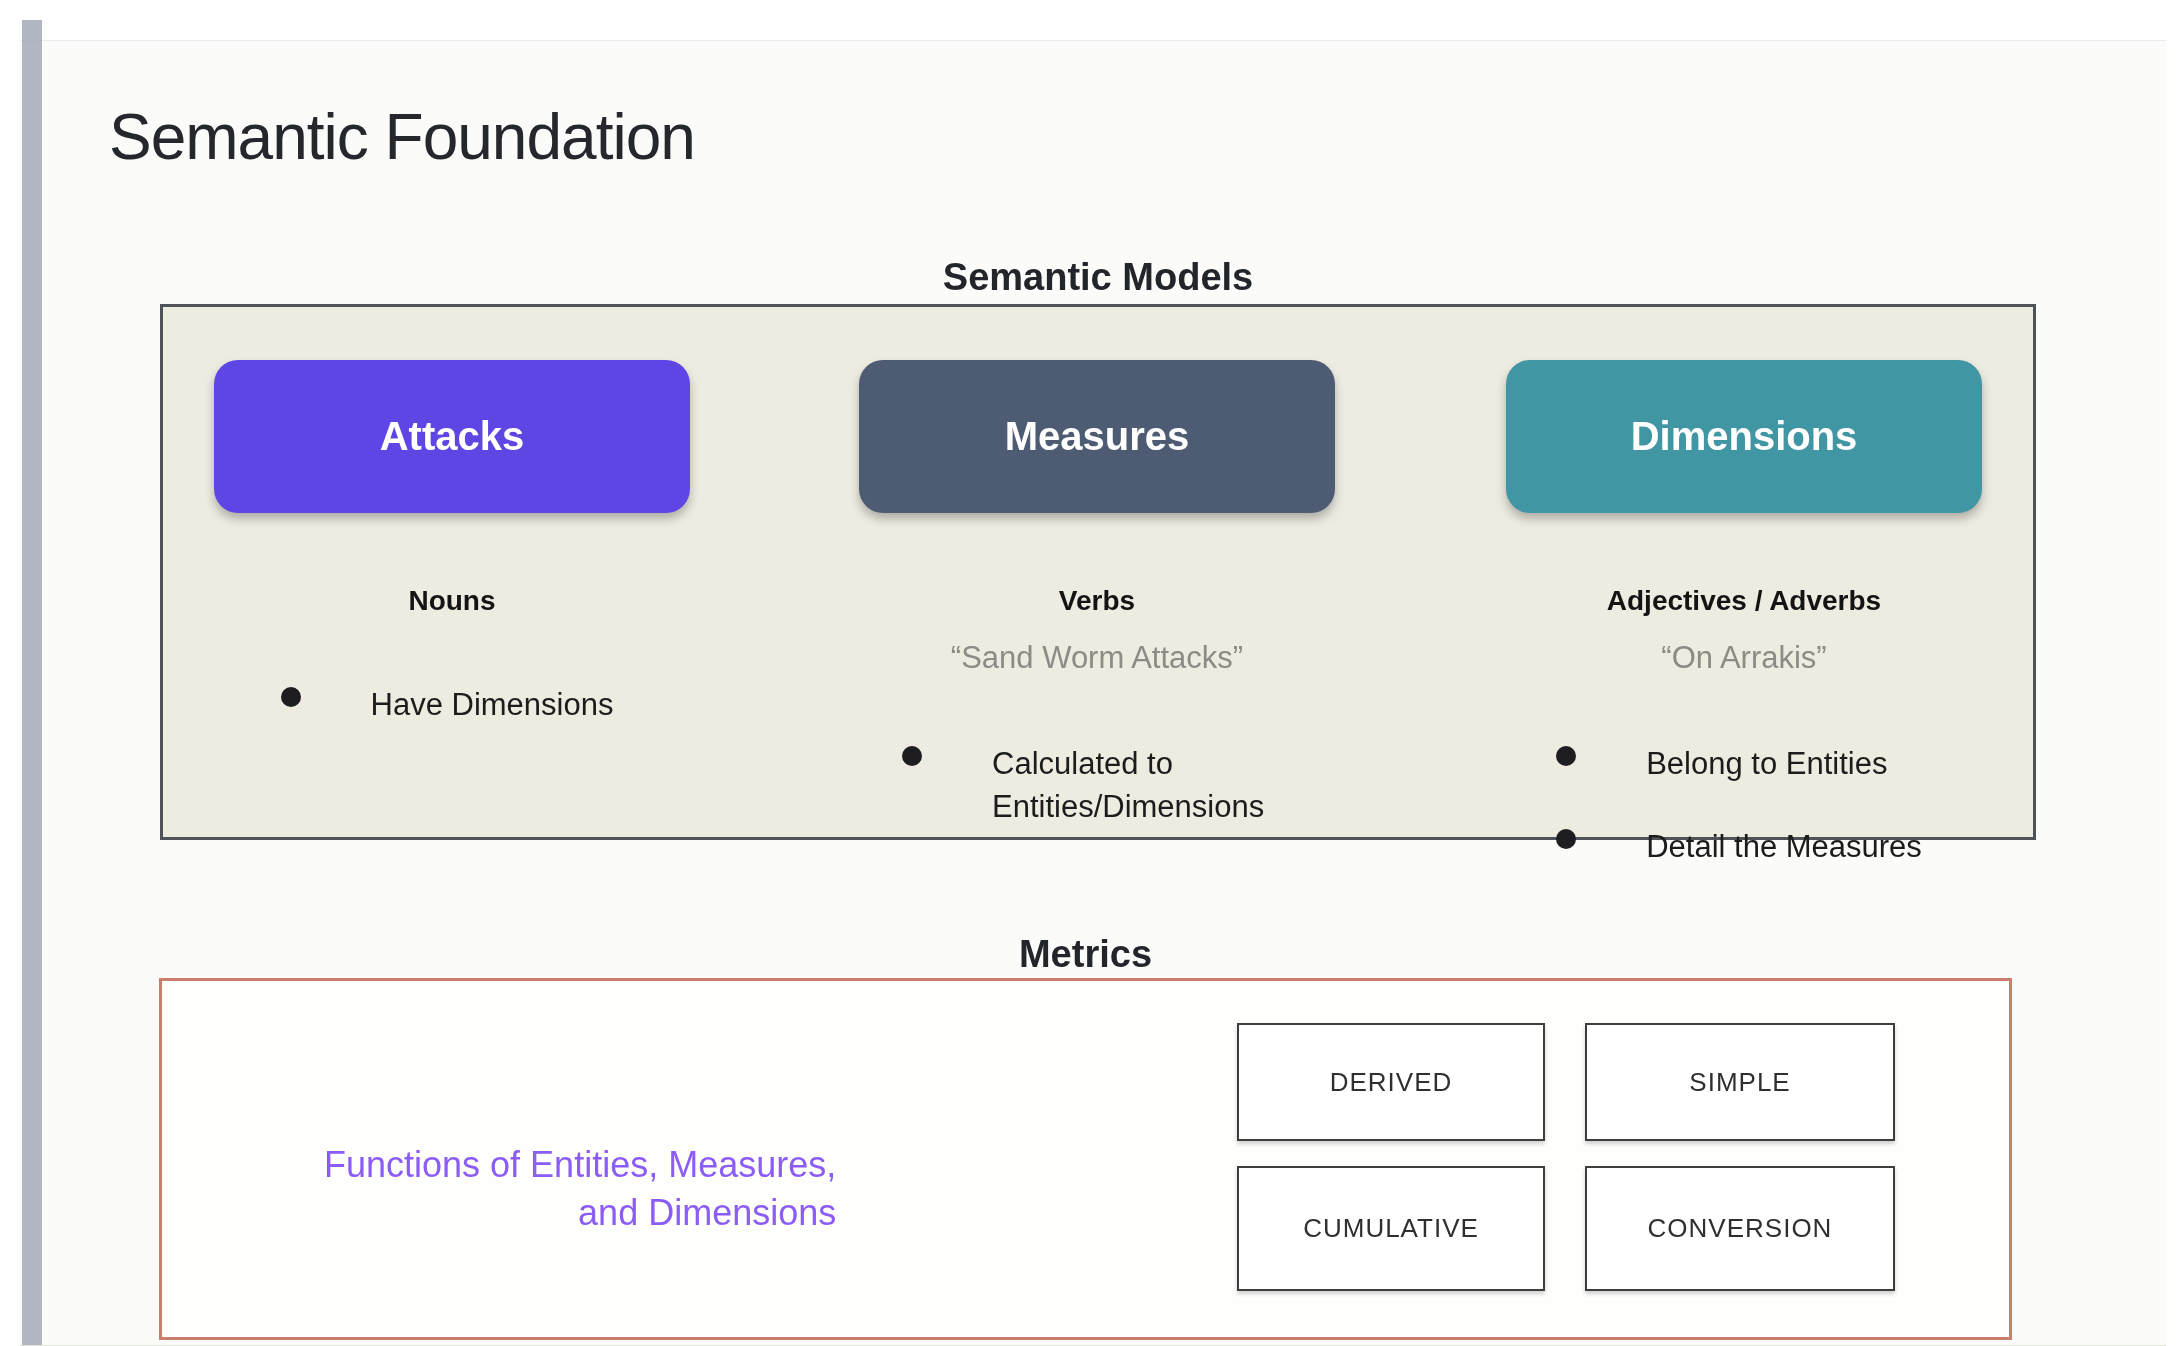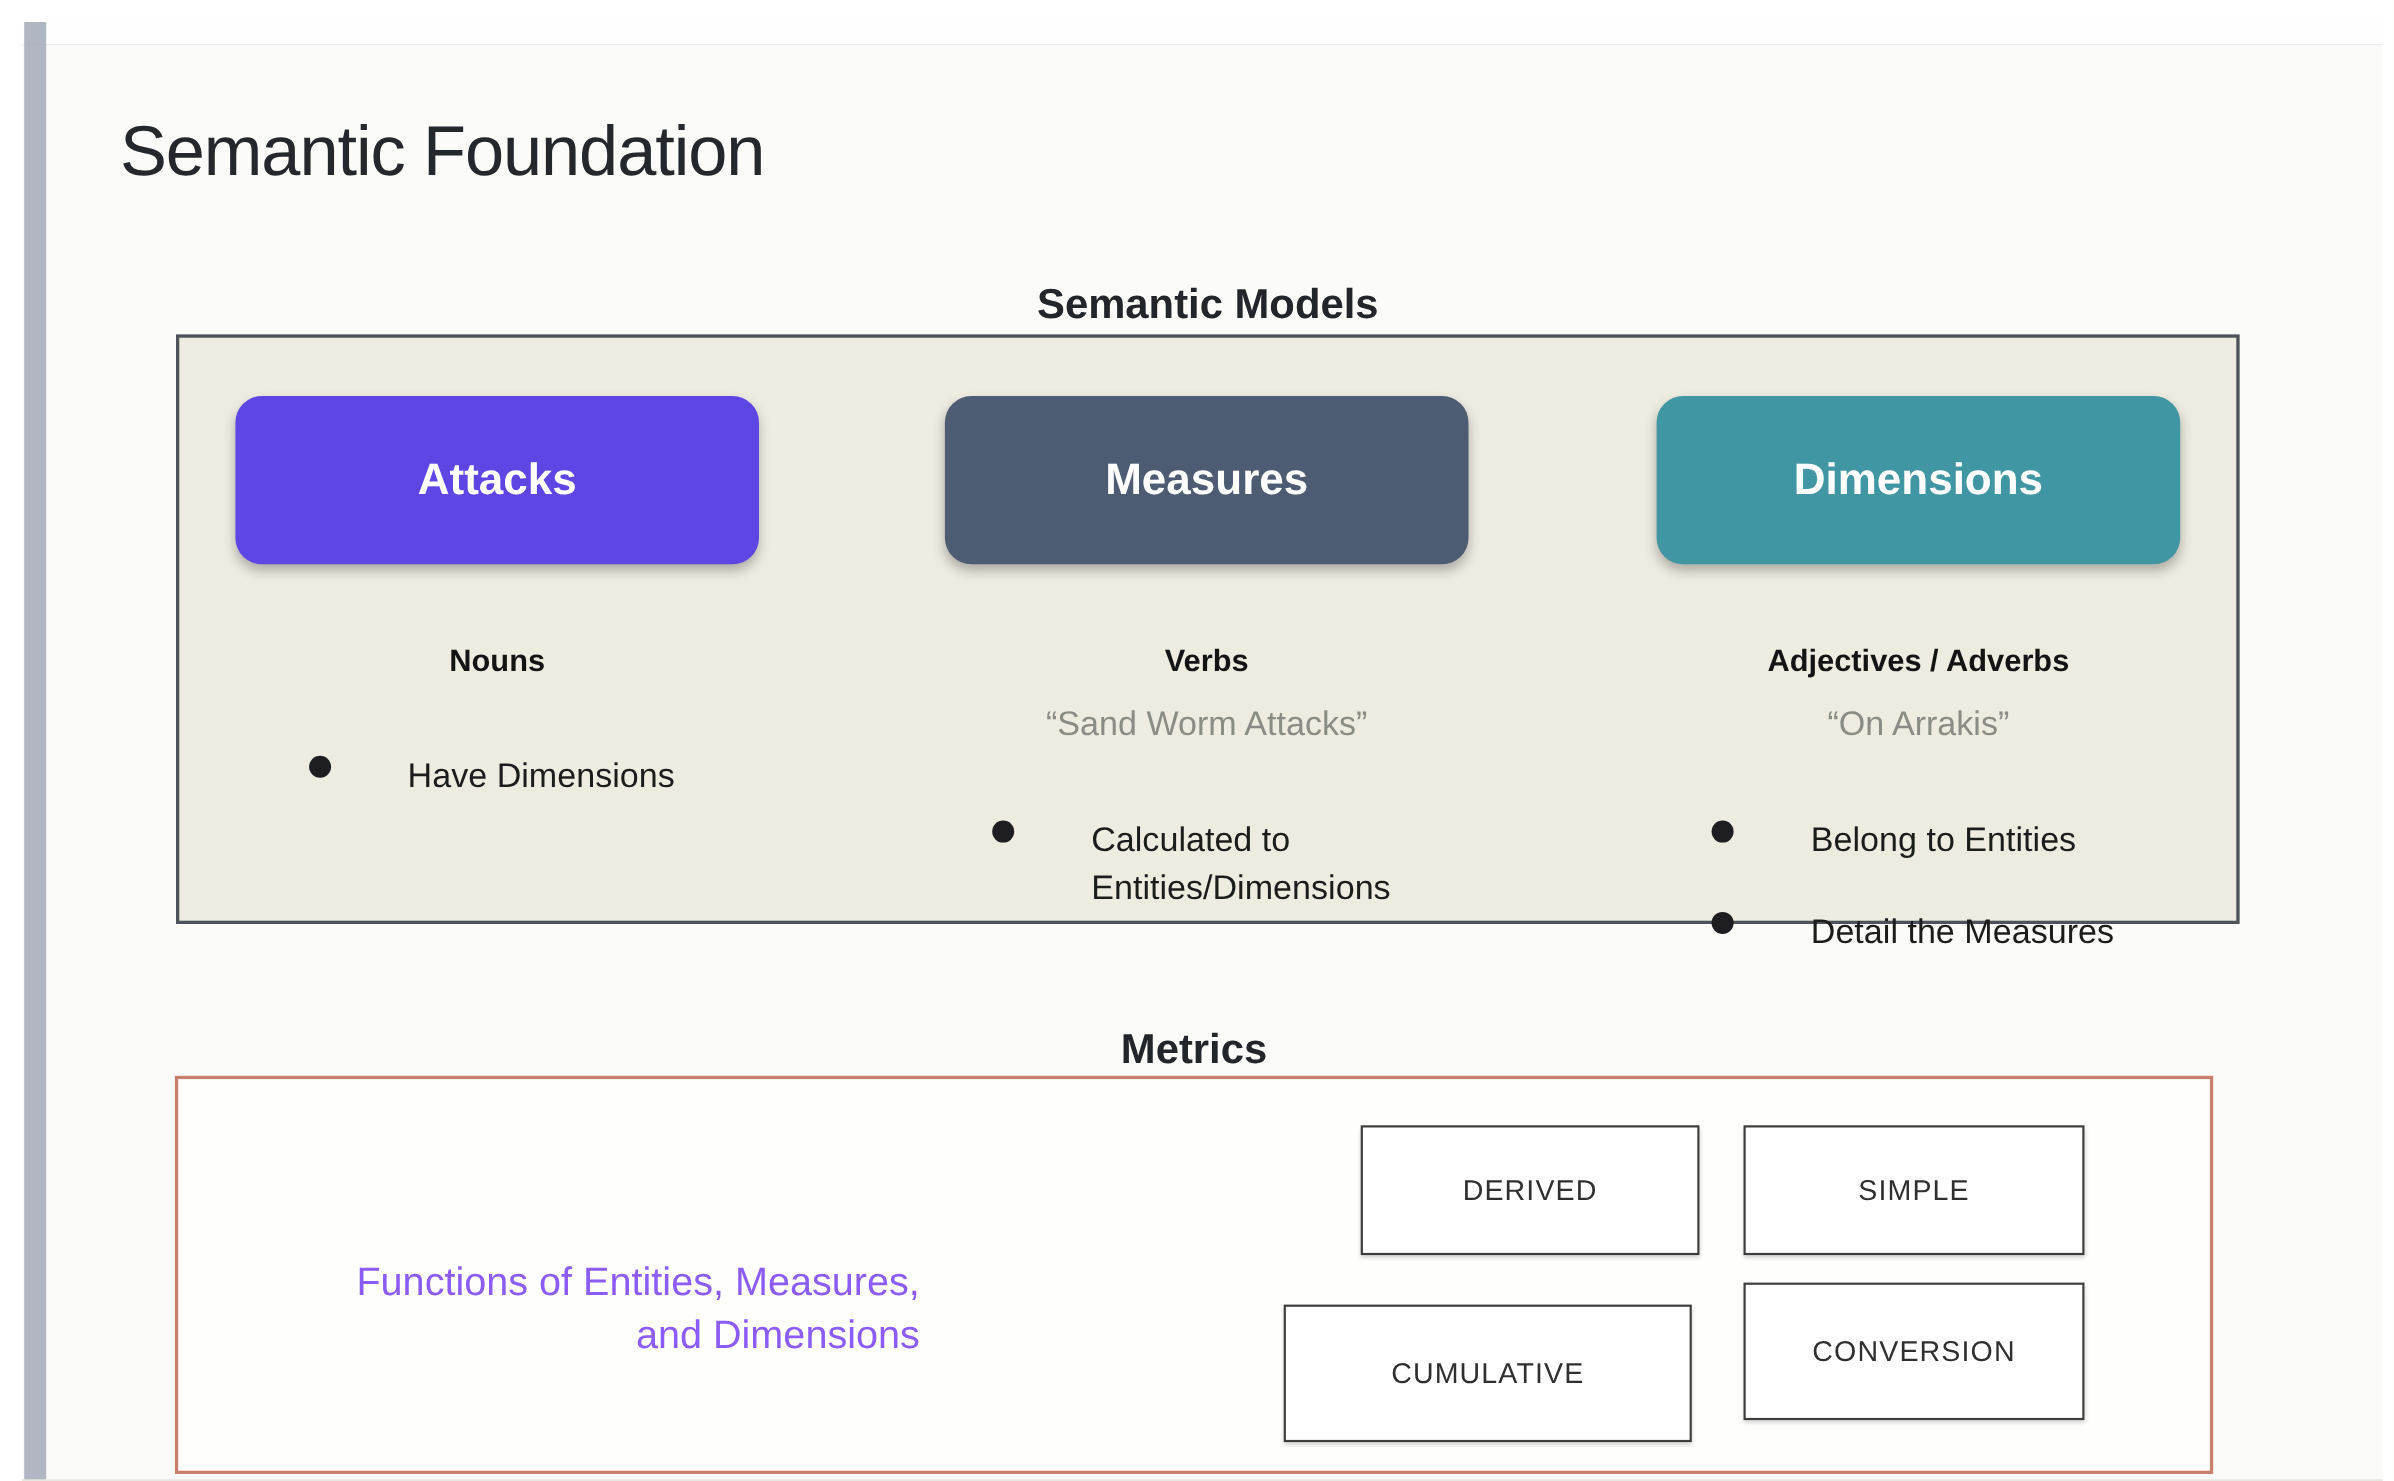--- a/index.html
+++ b/index.html
@@ -138,21 +138,21 @@
     background: #ffffff;
     border: 2px solid #3e3e3e;
     display: flex; align-items: center; justify-content: center;
     font-size: 26px;
     letter-spacing: 1px;
     color: #2f2f2f;
     box-shadow: 0 3px 4px rgba(0,0,0,0.18);
   }
   .mt-simple     { left: 1217px; top: 1003px; width: 308px; height: 118px; }
   .mt-derived    { left: 1565px; top: 1003px; width: 310px; height: 118px; }
-  .mt-cumulative { left: 1147px; top: 1146px; width: 371px; height: 125px; margin-top: 20px; }
+  .mt-cumulative { left: 1217px; top: 1146px; width: 308px; height: 125px; }
   .mt-conversion { left: 1565px; top: 1146px; width: 310px; height: 125px; }
 </style>
 </head>
 <body>
 
 <div class="slide">
 
   <div class="edge-top"></div>
   <div class="edge-left"></div>
 

